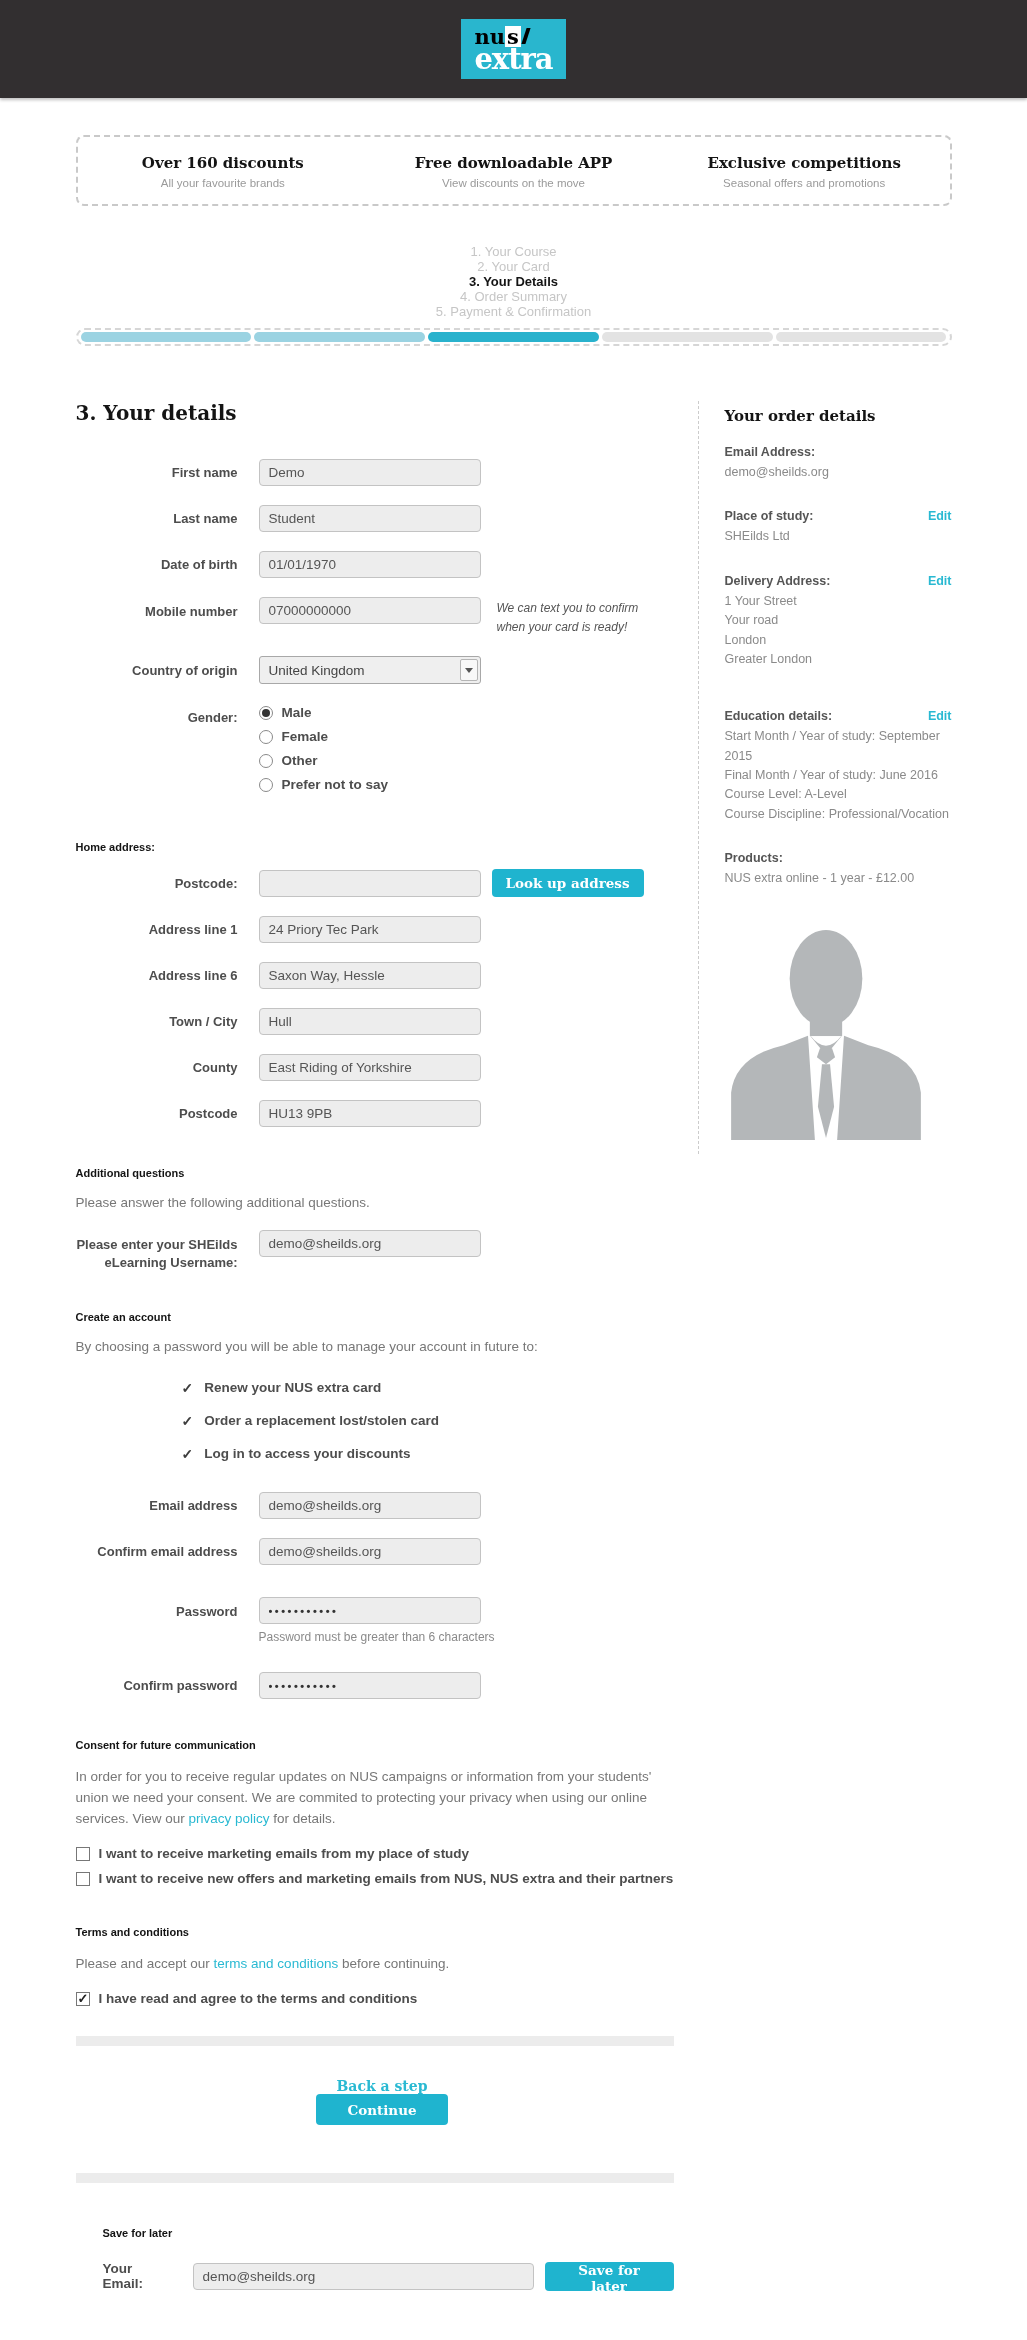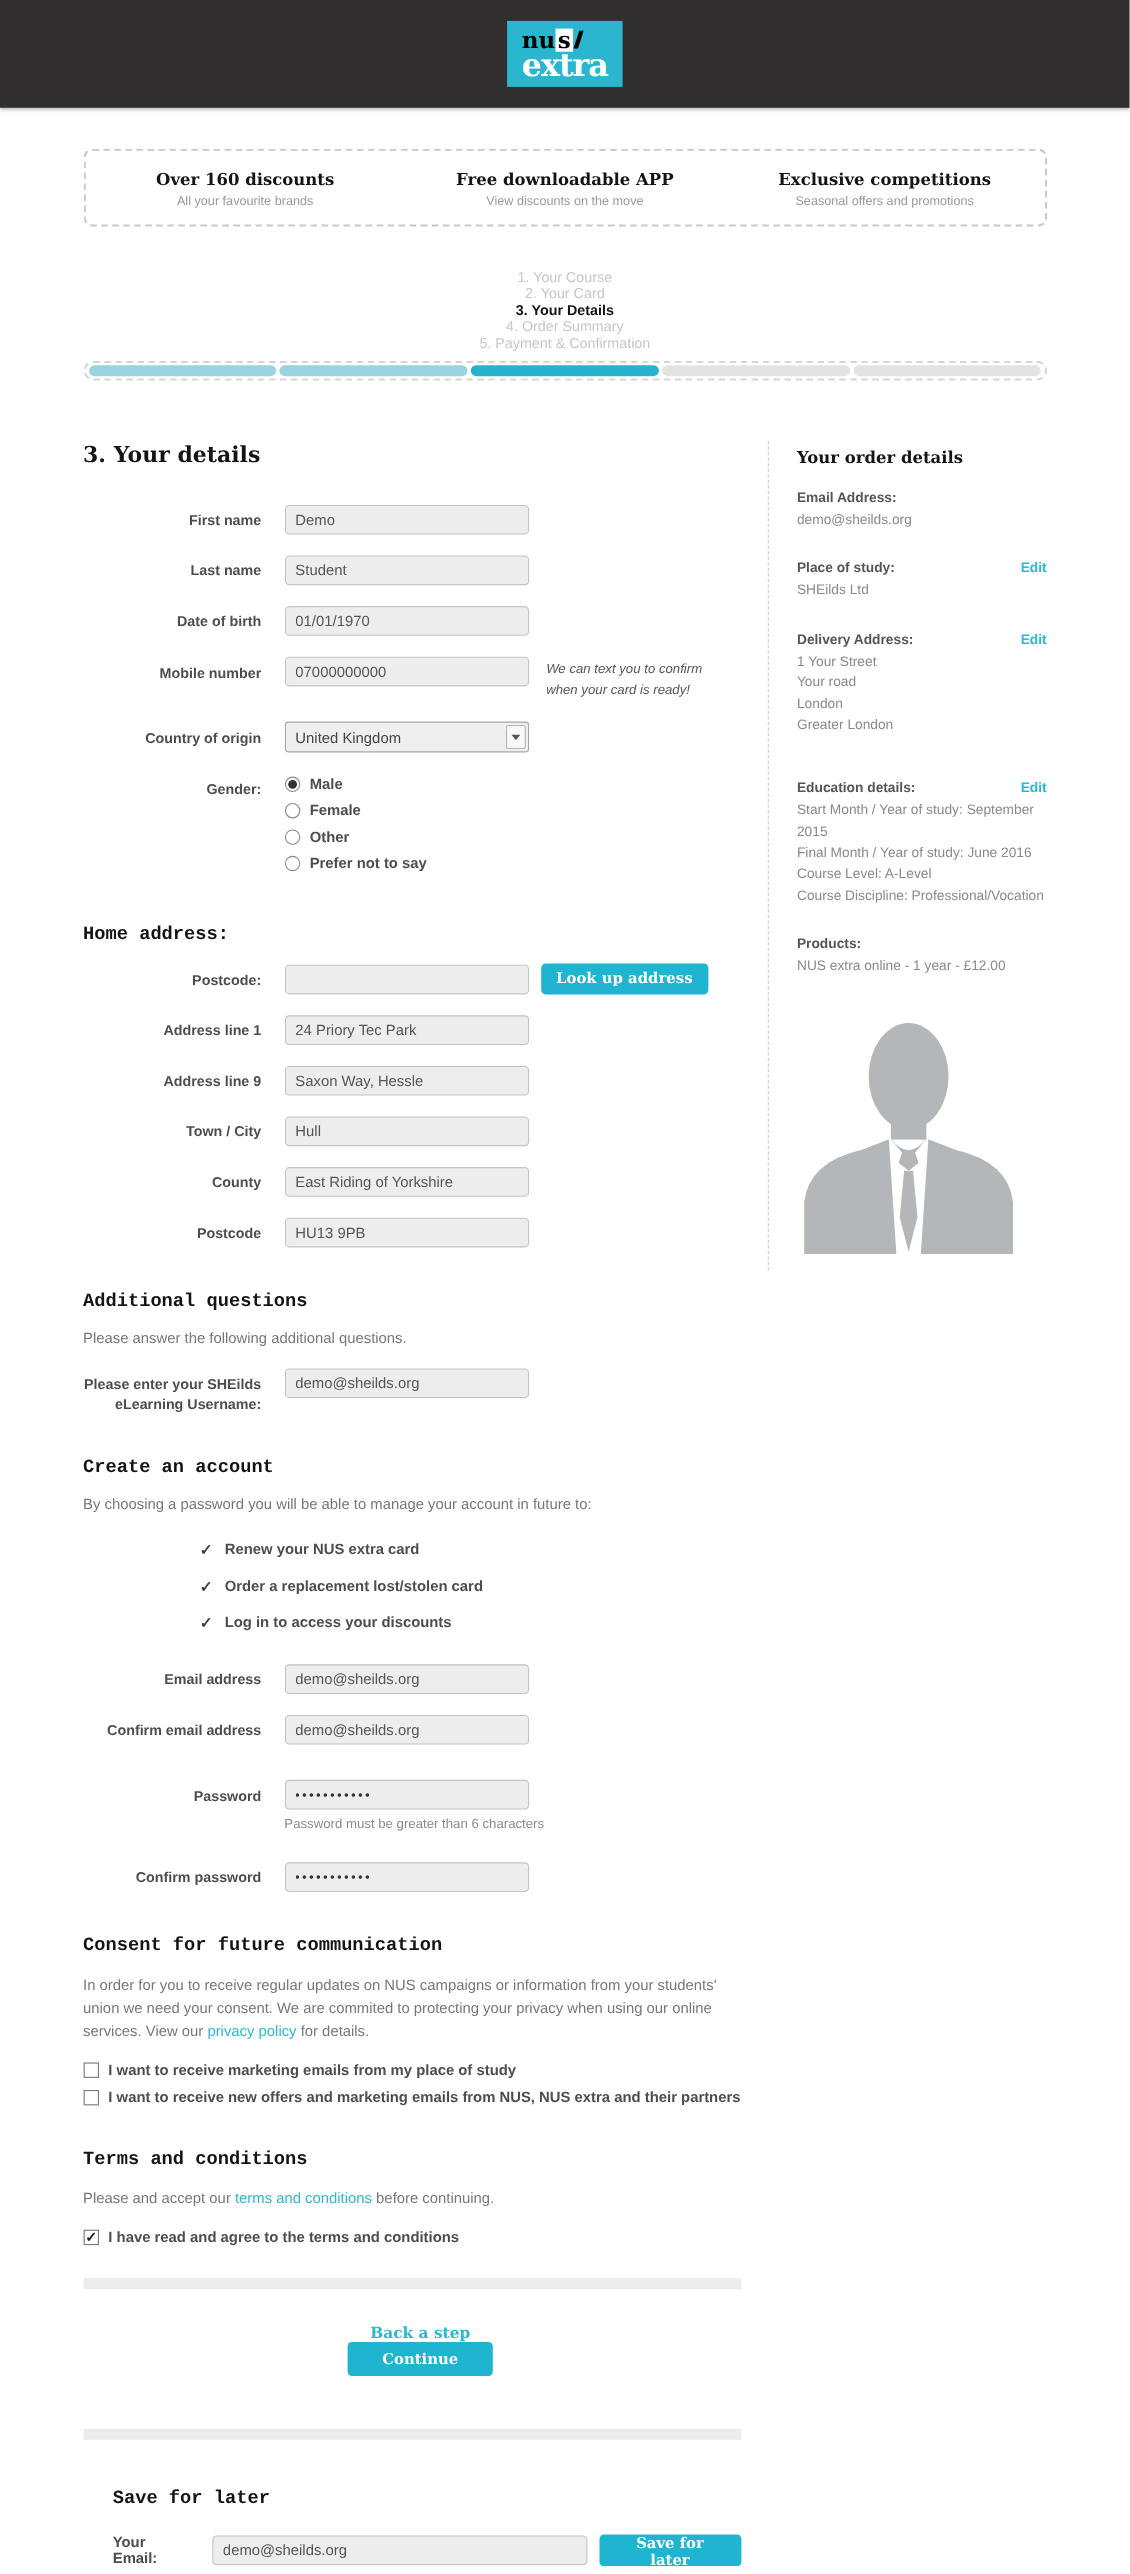--- a/index.html
+++ b/index.html
@@ -32,21 +32,21 @@
   .seg.done { background:#9bd3e2; }
   .seg.active { background:#29b2cd; }
   .seg.todo { background:#e3e3e3; }
 
   
   .content-row { display:flex; align-items:flex-start; margin-top:55px; }
   .main-col { width:598px; flex-shrink:0; }
   .sidebar { margin-left:24px; padding-left:26px; border-left:1px dashed #ccc; flex:1; padding-bottom:10px; }
 
   .page-title { font-family:"DejaVu Serif", serif; font-size:20px; color:#141414; margin-bottom:34px; }
-  h2.section-h { font-family:Liberation Mono, monospace; font-size:17px; color:#141414; margin:40px 0 16px; }
+  h2.section-h { font-family:Liberation Sans, sans-serif; font-size:11px; color:#141414; margin:40px 0 16px; }
   .section-desc { font-size:13.5px; color:#777; margin-bottom:20px; }
 
   
   .form-row { display:flex; align-items:center; margin-bottom:19px; }
   .form-row.top { align-items:flex-start; }
   .form-label { width:183px; flex-shrink:0; text-align:right; padding-right:21px; font-size:13px; font-weight:bold; color:#4d4d4d; line-height:1.35; }
   .form-row.top .form-label { padding-top:6px; }
   .text-input { width:222px; height:27px; background:#ededed; border:1px solid #c3c3c3; border-radius:4px; font-family:"Liberation Sans", sans-serif; font-size:13.5px; color:#555; padding:0 9px; }
   .password-input { font-size:11px; font-weight:bold; letter-spacing:2.5px; color:#333; }
   .field-note { font-style:italic; font-size:12px; color:#555; margin-left:16px; width:168px; line-height:1.6; padding-top:2px; }
@@ -211,21 +211,21 @@
         <input class="text-input" value="" style="">
         <button class="btn lookup-btn">Look up address</button>
       </div>
 
       <div class="form-row">
         <label class="form-label">Address line 1</label>
         <input class="text-input" value="24 Priory Tec Park" style="">
       </div>
 
       <div class="form-row">
-        <label class="form-label">Address line 9</label>
+        <label class="form-label">Address line 6</label>
         <input class="text-input" value="Saxon Way, Hessle" style="">
       </div>
 
       <div class="form-row">
         <label class="form-label">Town / City</label>
         <input class="text-input" value="Hull" style="">
       </div>
 
       <div class="form-row">
         <label class="form-label">County</label>

